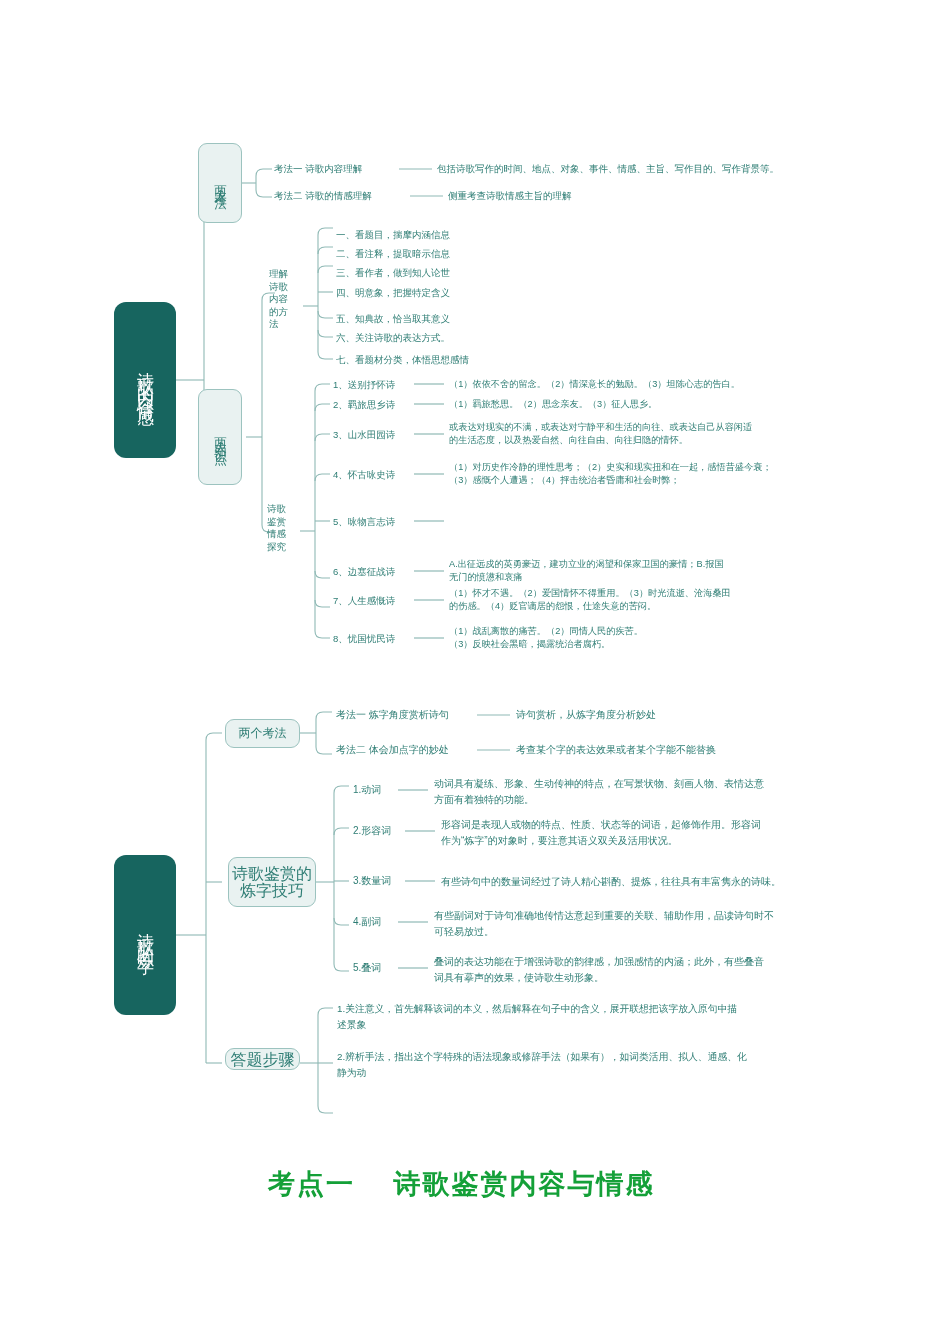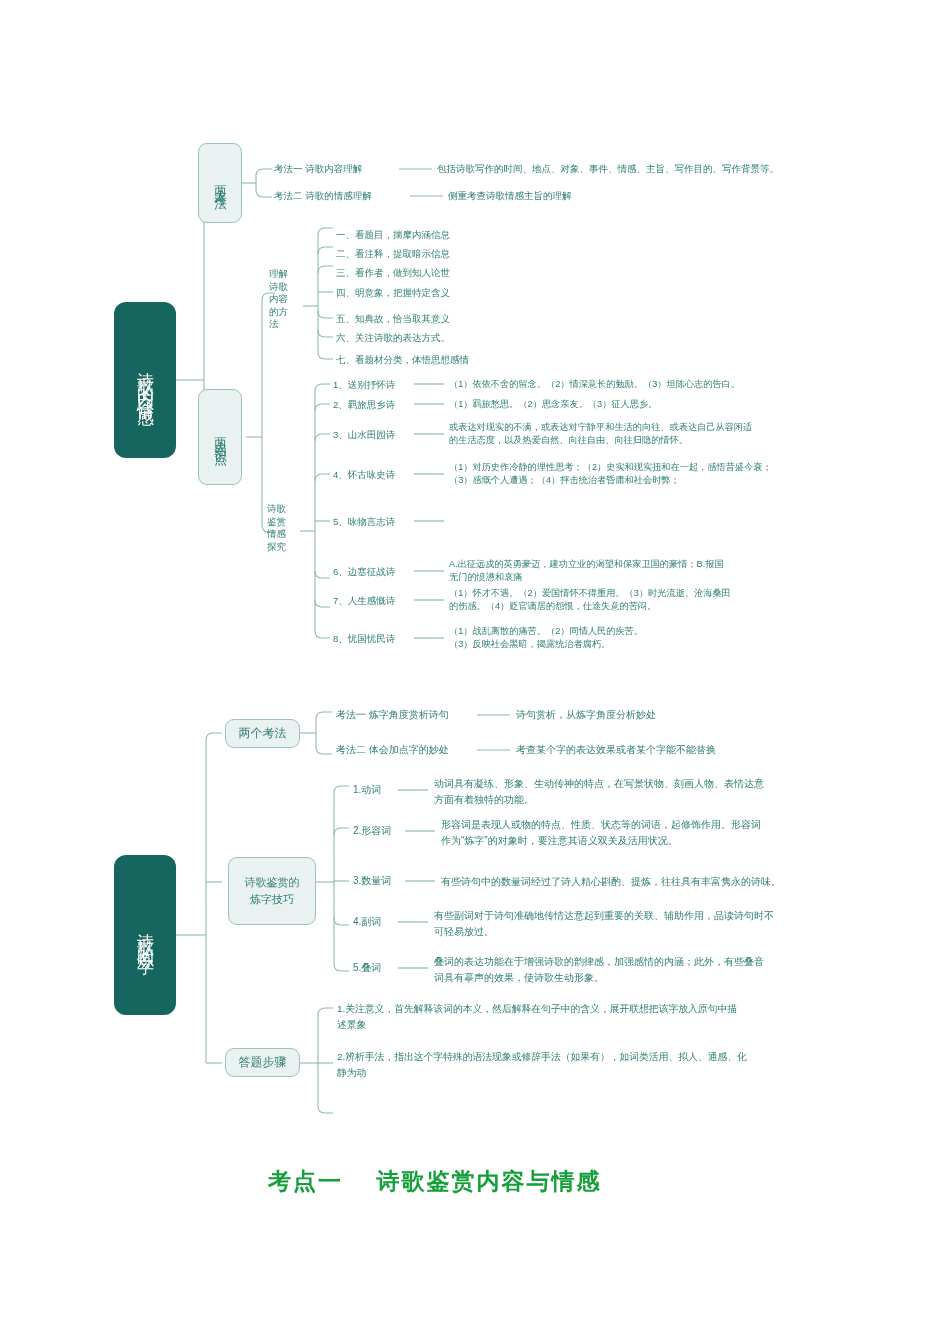--- a/index.html
+++ b/index.html
@@ -49,21 +49,21 @@
   }
   .desc2{
     position:absolute;color:#2e7d74;font-size:10px;line-height:15.5px;white-space:pre-line;
   }
   .step{
     position:absolute;color:#2e7d74;font-size:9.8px;line-height:15.5px;white-space:pre-line;
   }
 
   
   .heading{
-    position:absolute;color:#14a038;font-weight:bold;font-size:23px;
+    position:absolute;color:#14a038;font-weight:bold;font-size:27px;
     letter-spacing:2px;white-space:pre;
   }
 </style>
 </head>
 <body>
 
 <div class="canvas">
 
   <svg class="lines" viewBox="0 0 950 1344">
     <g fill="none" stroke="#8fb9b5" stroke-width="1.1">
@@ -219,26 +219,26 @@
 （3）反映社会黑暗，揭露统治者腐朽。</div>
 
   <div class="root" style="left:114px;top:855px;width:62px;height:160px;">
     <span class="vtxt">诗歌的炼字</span>
   </div>
 
   <div class="branch" style="left:225px;top:719px;width:75px;height:29px;font-size:12px;">
     <span>两个考法</span>
   </div>
 
-  <div class="branch" style="left:228px;top:857px;width:88px;height:68px;font-size:11px;white-space:pre-line;">
+  <div class="branch" style="left:228px;top:857px;width:88px;height:50px;font-size:16px;white-space:pre-line;">
     <span style="white-space:pre-line;">诗歌鉴赏的
 炼字技巧</span>
   </div>
 
-  <div class="branch" style="left:225px;top:1048px;width:75px;height:29px;font-size:12px;">
+  <div class="branch" style="left:225px;top:1048px;width:75px;height:22px;font-size:16px;">
     <span>答题步骤</span>
   </div>
 
   <div class="topic2" style="left:336px;top:708px;">考法一 炼字角度赏析诗句</div>
   <div class="topic2" style="left:516px;top:708px;">诗句赏析，从炼字角度分析妙处</div>
 
   <div class="topic2" style="left:336px;top:743px;">考法二 体会加点字的妙处</div>
   <div class="topic2" style="left:516px;top:743px;">考查某个字的表达效果或者某个字能不能替换</div>
 
   <div class="topic2" style="left:353px;top:783px;">1.动词</div>

